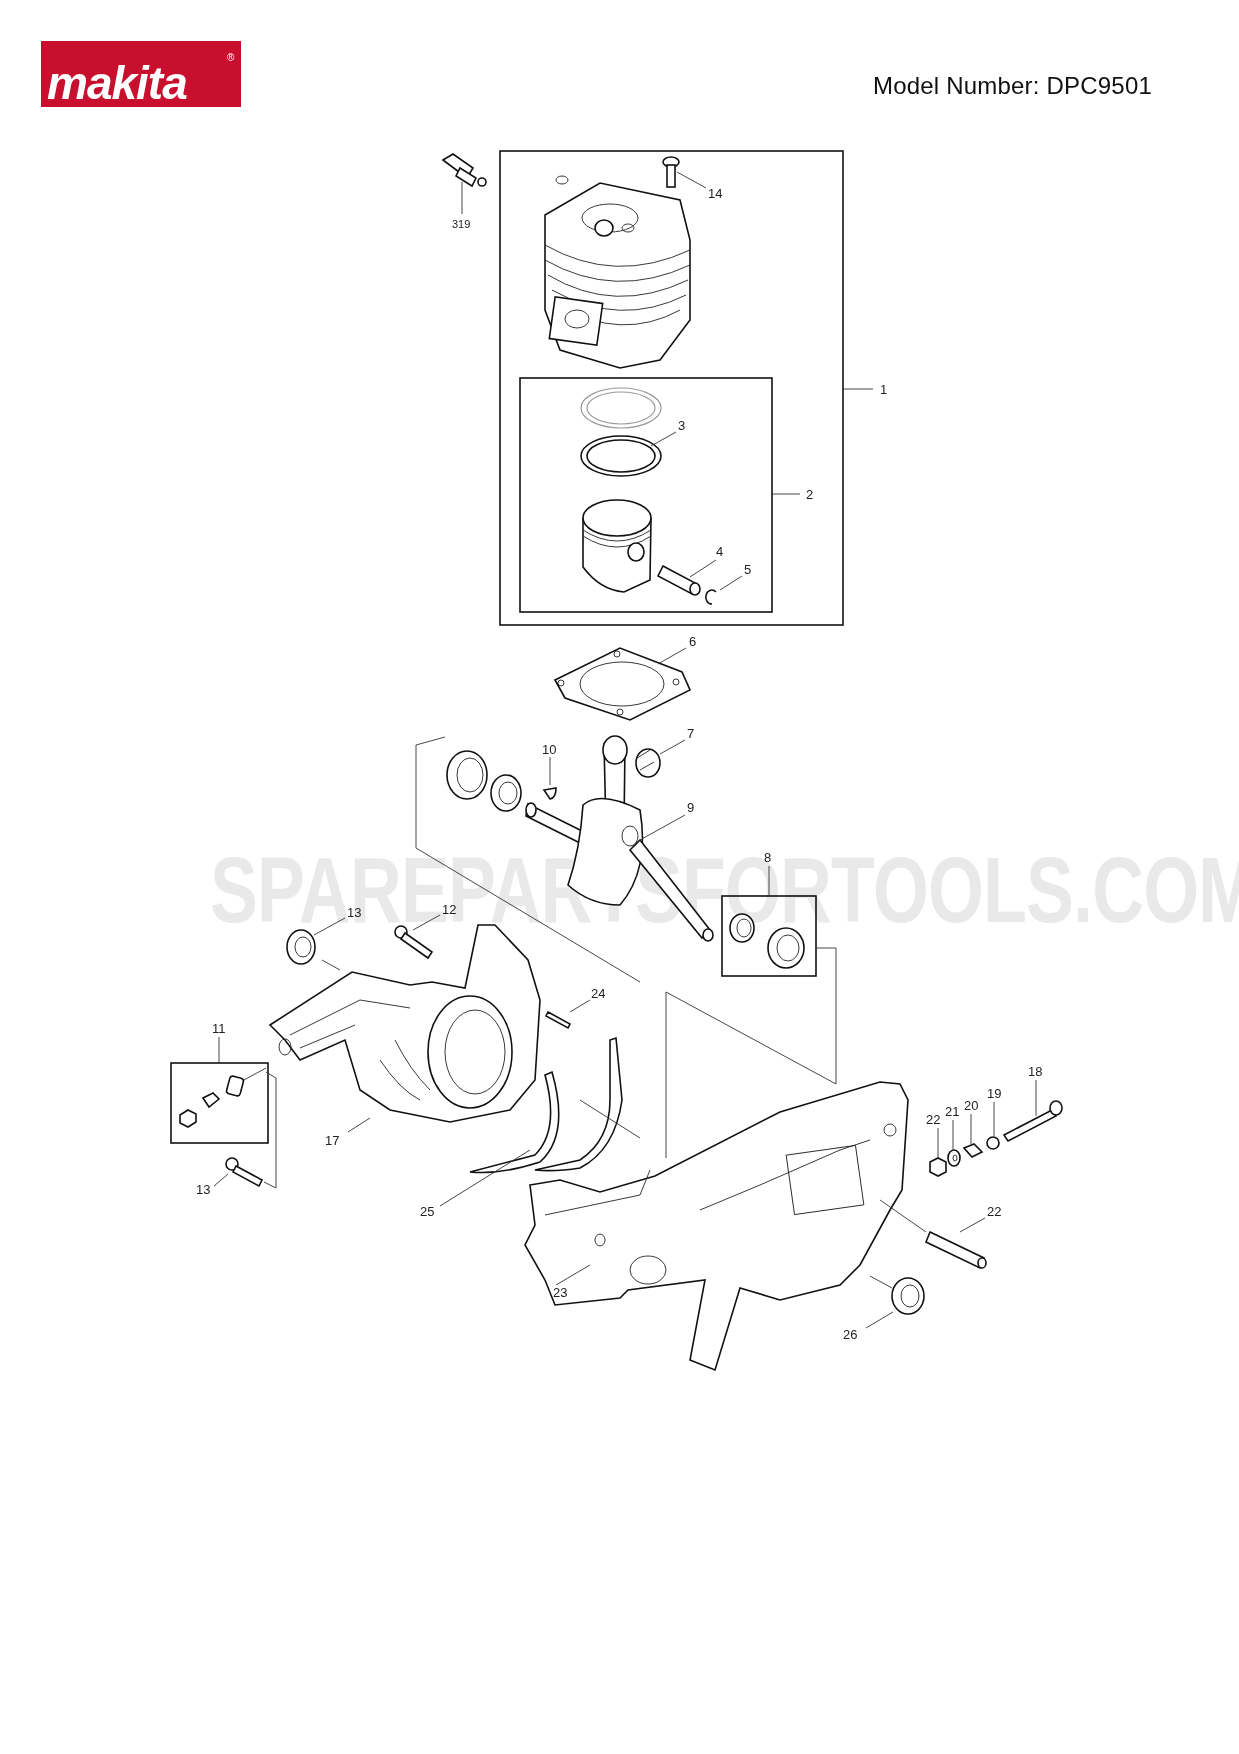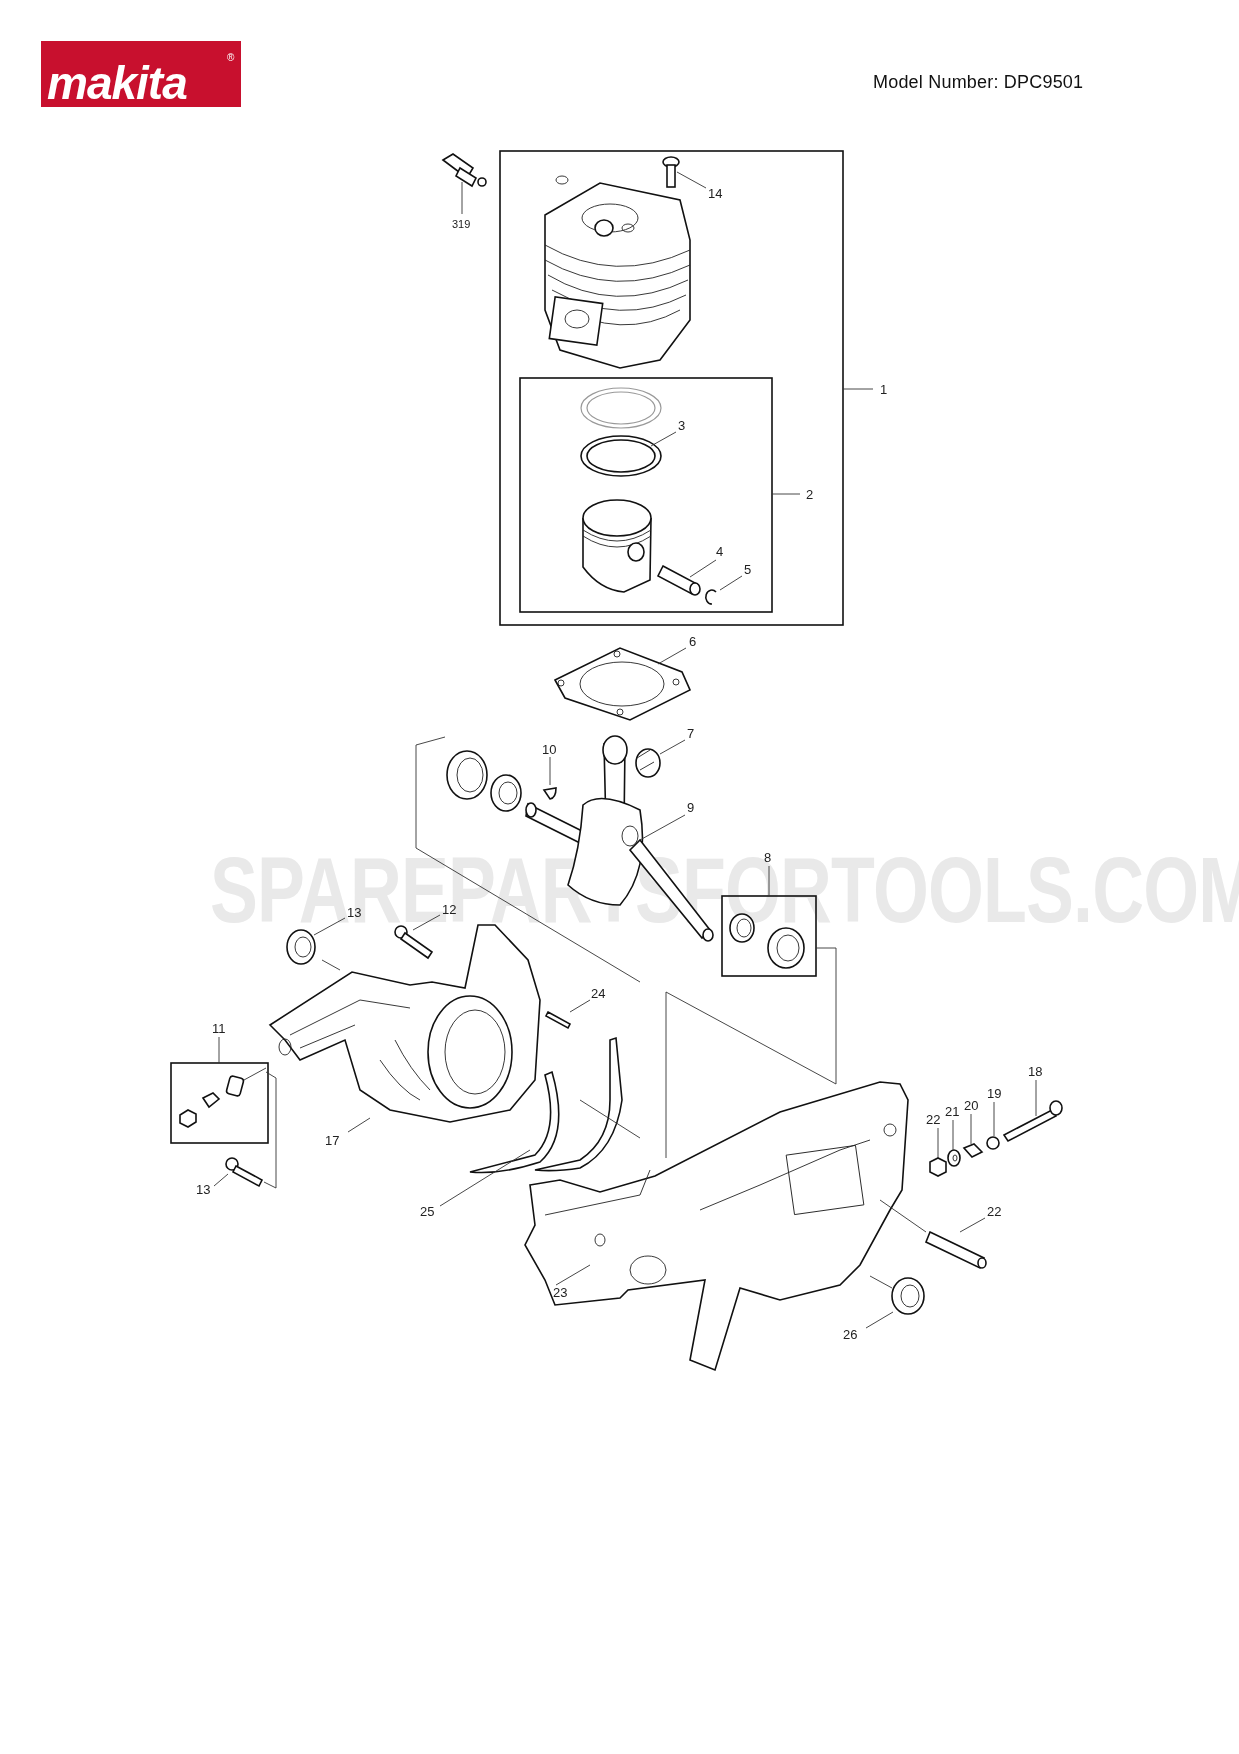--- a/index.html
+++ b/index.html
@@ -1,18 +1,18 @@
 <!DOCTYPE html>
 <html><head>
 <meta charset="utf-8">
 <style>
   html, body { margin: 0; padding: 0; background: #ffffff; }
   body { width: 1239px; height: 1754px; position: relative; overflow: hidden; font-family: "Liberation Sans", sans-serif; color: #1a1a1a; }
   .logo { position: absolute; left: 41px; top: 41px; width: 200px; height: 66px; }
-  .model { position: absolute; left: 873px; top: 72px; font-size: 18px; color: #111; letter-spacing: 0.2px; }
+  .model { position: absolute; left: 873px; top: 72px; font-size: 24px; color: #111; letter-spacing: 0.2px; }
   .diagram { position: absolute; left: 0; top: 0; width: 1239px; height: 1754px; }
   .watermark { position: absolute; left: 210px; top: 838px; font-family: "Liberation Sans", sans-serif; font-weight: bold; font-size: 92px; color: #e9e9e9; letter-spacing: -1px; transform: scaleX(0.78); transform-origin: left top; white-space: nowrap; pointer-events: none; }
   .lbl { font-family: "Liberation Sans", sans-serif; font-size: 13px; fill: #222; }
   .lbl-sm { font-family: "Liberation Sans", sans-serif; font-size: 11px; fill: #222; }
   .part { fill: #fff; stroke: #111; stroke-width: 1.6; }
   .thin { fill: none; stroke: #222; stroke-width: 0.9; }
   .lead { fill: none; stroke: #333; stroke-width: 0.9; }
   .box { fill: none; stroke: #111; stroke-width: 1.6; }
   .ghost { fill: #fff; stroke: #999; stroke-width: 1.2; }
 </style>

